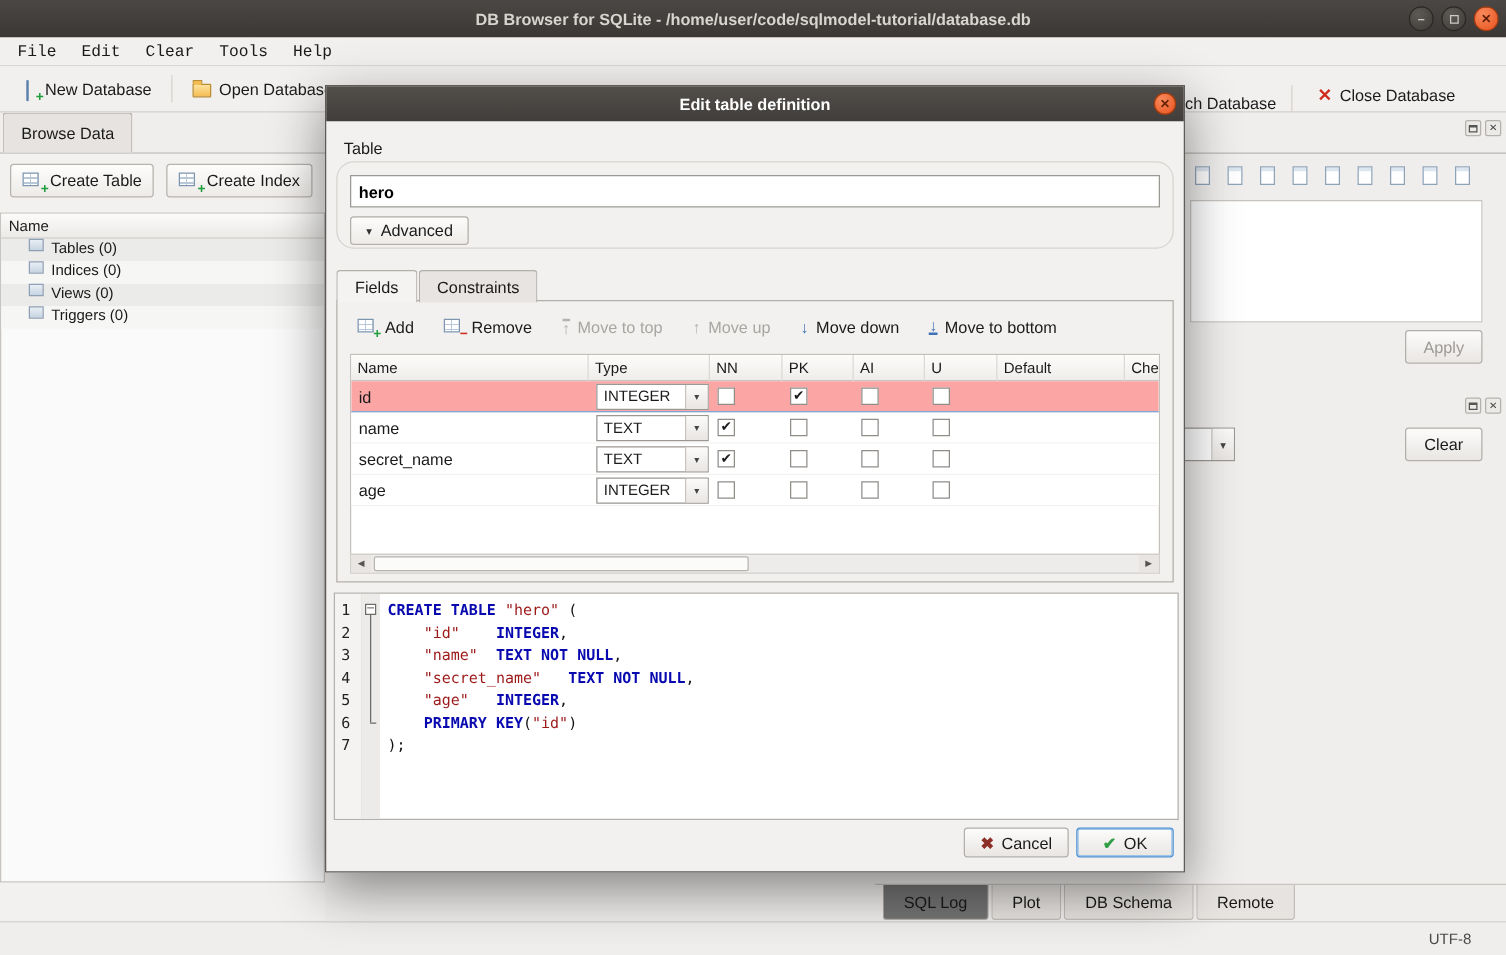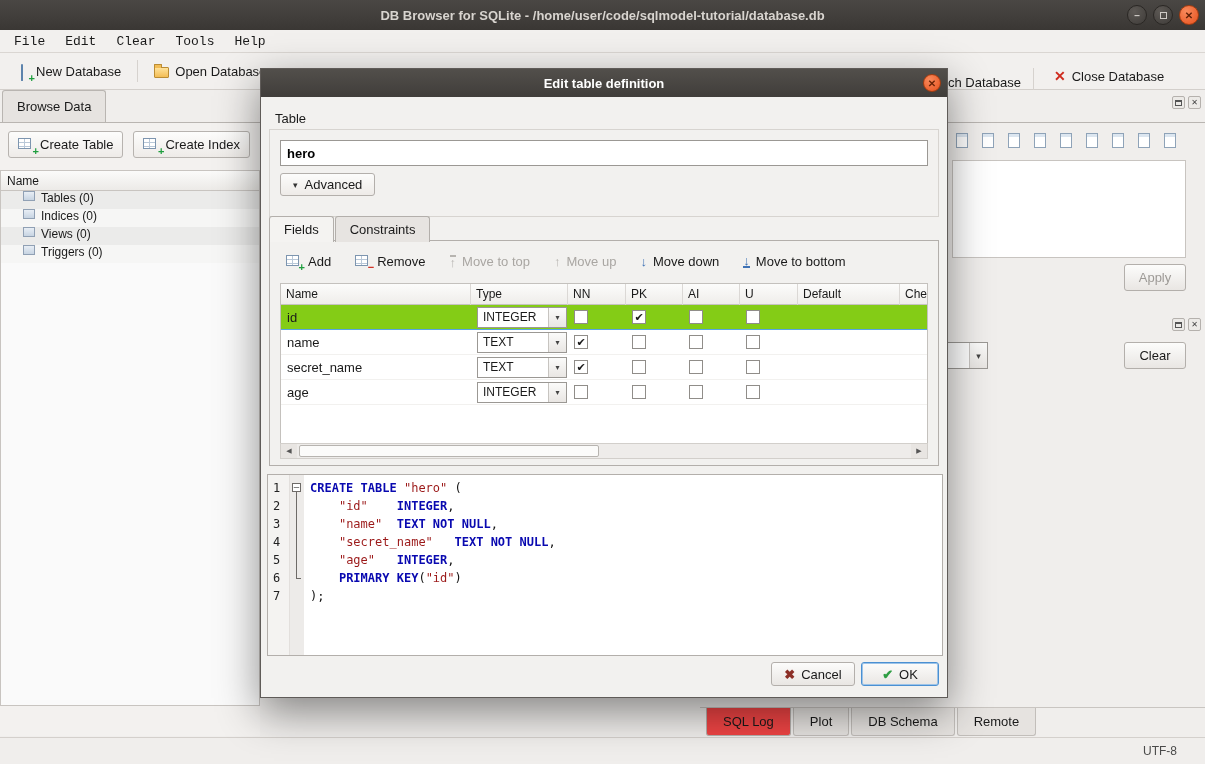--- a/index.html
+++ b/index.html
@@ -81,35 +81,35 @@
   .combo-stub { position:absolute; left:930px; top:342px; width:58px; height:27px; background:#fff;
     border:1px solid #9b9894; display:flex; justify-content:flex-end; }
   .combo-btn { width:18px; border-left:1px solid #c7c4c0; background:linear-gradient(#fbfbfa,#e9e6e3);
     display:flex; align-items:center; justify-content:center; font-size:9px; color:#444; }
 
   
   .bottom-line { position:absolute; left:700px; top:707px; right:0; height:1px; background:#c9c5c1; }
   .btabs { position:absolute; left:706px; top:708px; display:flex; }
   .btab { padding:6px 16px; background:#e6e3e0; border:1px solid #c2beba; border-top:none;
     border-radius:0 0 3px 3px; margin-right:2px; white-space:nowrap; }
-  .btab.active { background:#ef4444; border-color:#b5b1ad; }
+  .btab.active { background:#737373; border-color:#b5b1ad; }
   .statusbar { position:absolute; left:0; bottom:0; right:0; height:27px; background:#f0eeec; border-top:1px solid #d4d0cc; }
   .status-enc { position:absolute; right:28px; bottom:6px; color:#4a4a4a; font-size:12px; }
 
   
   .dialog { position:absolute; left:260px; top:68px; width:688px; height:630px; background:#f2f1ef;
     border:1px solid #5f5b58; box-shadow:0 14px 40px rgba(0,0,0,.45); z-index:10; }
   .dlg-title { height:28px; background:linear-gradient(#524f4b,#403d3a); color:#fff; font-weight:bold;
     display:flex; align-items:center; justify-content:center; position:relative; }
   .dlg-close { position:absolute; right:6px; top:5px; width:18px; height:18px; border-radius:50%;
     background:radial-gradient(circle at 35% 30%, #f98a5c, #e7511d); border:1px solid #a43c10;
     color:#6b2306; font-size:10px; font-weight:bold; display:flex; align-items:center; justify-content:center; }
   .dlg-body { position:absolute; left:0; top:28px; right:0; bottom:0; }
   .lbl-table { position:absolute; left:14px; top:14px; }
-  .name-group { position:absolute; left:8px; right:8px; top:32px; height:88px; border:1px solid #d7d4d0; border-radius:0; }
+  .name-group { position:absolute; left:8px; right:8px; top:32px; height:70px; border:1px solid #d7d4d0; border-radius:14px; }
   .name-input { position:absolute; left:10px; right:10px; top:10px; height:26px; border:1px solid #9b9894;
     background:#fff; font-family:"Liberation Sans",sans-serif; font-size:13px; font-weight:bold; padding:0 6px; }
   .advanced-btn { position:absolute; left:10px; top:43px; height:23px; padding:0 12px;
     border:1px solid #b3afab; border-radius:3px; background:linear-gradient(#fcfcfb,#eeebe8);
     display:flex; align-items:center; gap:7px; }
   .chev { font-size:9px; color:#333; }
 
   .dtabs { position:absolute; left:8px; top:119px; display:flex; z-index:1; }
   .dtab { padding:5px 14px; border:1px solid #b3afab; border-bottom:none; background:#e7e4e1;
     border-radius:3px 3px 0 0; margin-right:1px; }
@@ -123,21 +123,21 @@
   .arrow { font-size:13px; font-weight:bold; color:#3f72b5; line-height:13px; }
   .ftbtn.disabled .arrow { color:#b7b4b0; }
   .move-top-icon { border-top:2px solid currentColor; line-height:11px; }
   .move-bottom-icon { border-bottom:2px solid currentColor; line-height:11px; }
 
   .grid { position:absolute; left:10px; right:10px; top:42px; height:161px; background:#fff;
     border:1px solid #c4c1bd; overflow:hidden; }
   #ghead { display:flex; height:21px; border-bottom:1px solid #c6c3c0; background:linear-gradient(#fcfcfb,#efedea); }
   .gh { flex:none; height:21px; padding:3px 0 0 5px; font-size:12px; border-right:1px solid #dbd8d5; overflow:hidden; white-space:nowrap; }
   .grow { display:flex; height:25px; align-items:center; background:#fff; border-bottom:1px solid #f2f1ef; }
-  .grow.selected { background:#84cc16; border-bottom-color:#55a5e2; }
+  .grow.selected { background:#fca5a5; border-bottom-color:#55a5e2; }
   .gc { flex:none; display:flex; align-items:center; height:100%; padding-left:6px; overflow:hidden; white-space:nowrap; }
   .combo { width:90px; height:21px; background:#fff; border:1px solid #9b9894; display:flex; align-items:center; }
   .combo-text { flex:1; padding:0 5px; font-size:12px; }
   .combo .combo-btn { height:100%; font-size:8px; }
   .cb { width:14px; height:14px; background:#fff; border:1px solid #908d89; font-size:11px; line-height:12px;
     text-align:center; color:#1a1a1a; }
 
   .hscroll { position:absolute; left:10px; right:10px; bottom:6px; height:16px; background:#eeecea;
     border:1px solid #d2cfcb; display:flex; }
   .hs-arrow { width:16px; display:flex; align-items:center; justify-content:center; font-size:7px; color:#555;

